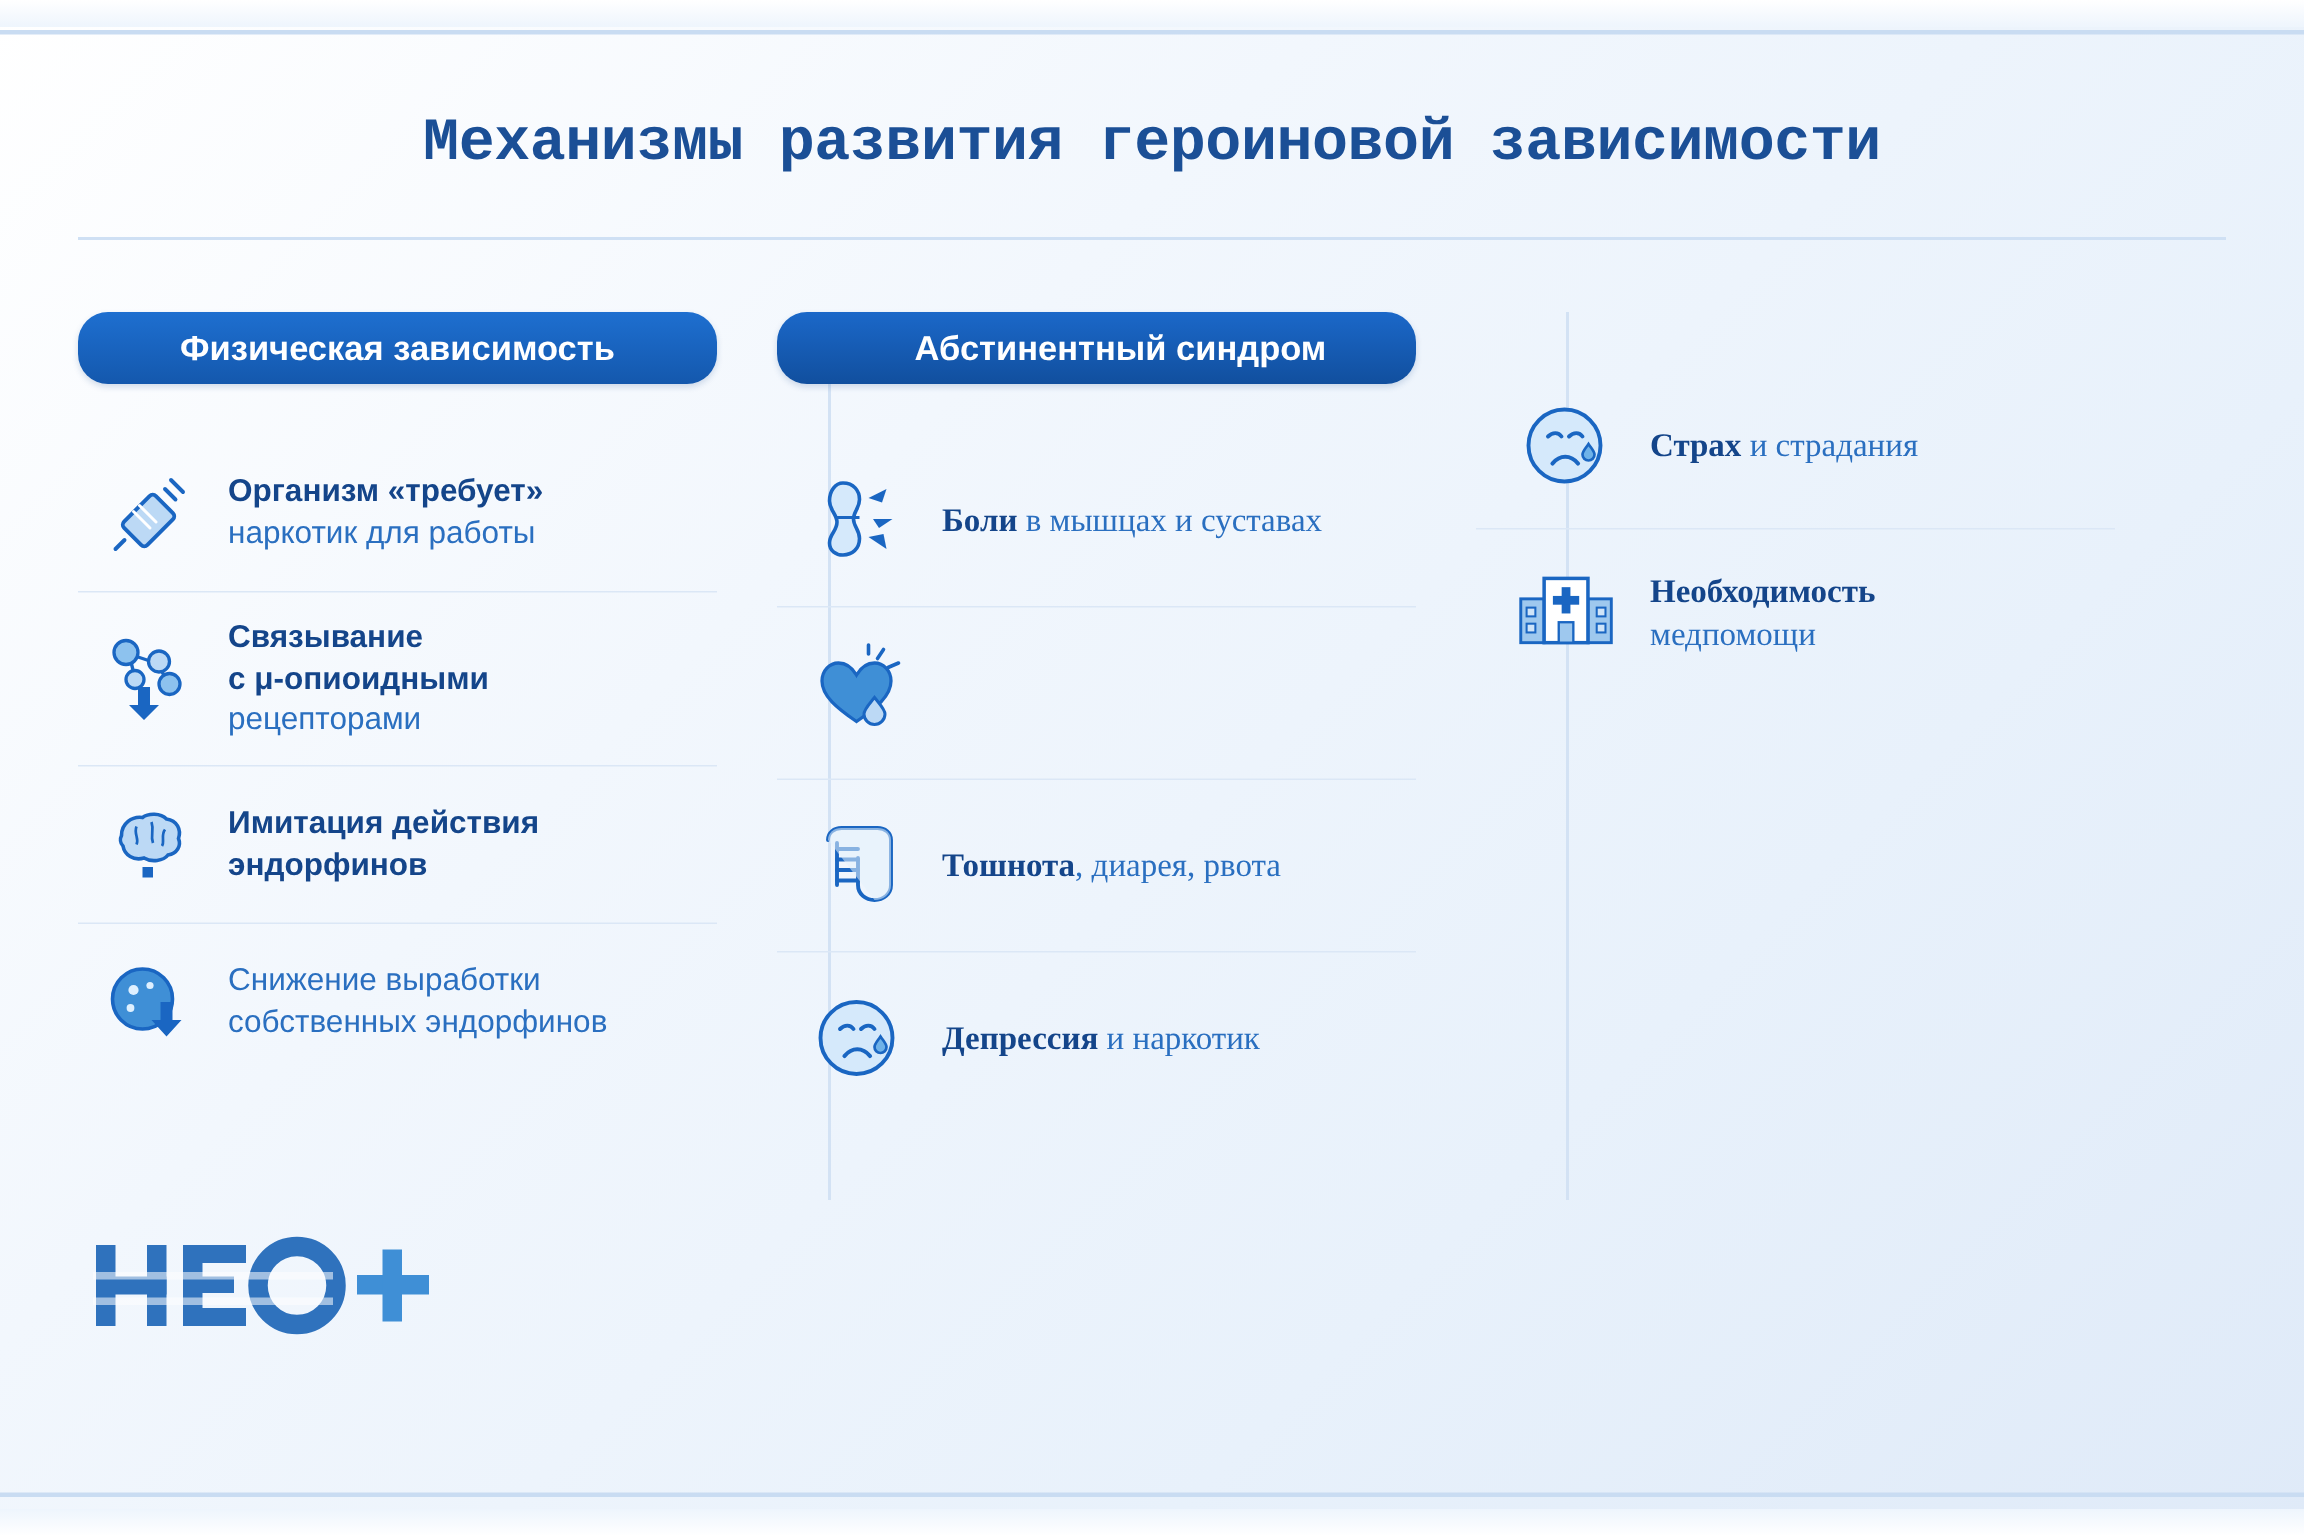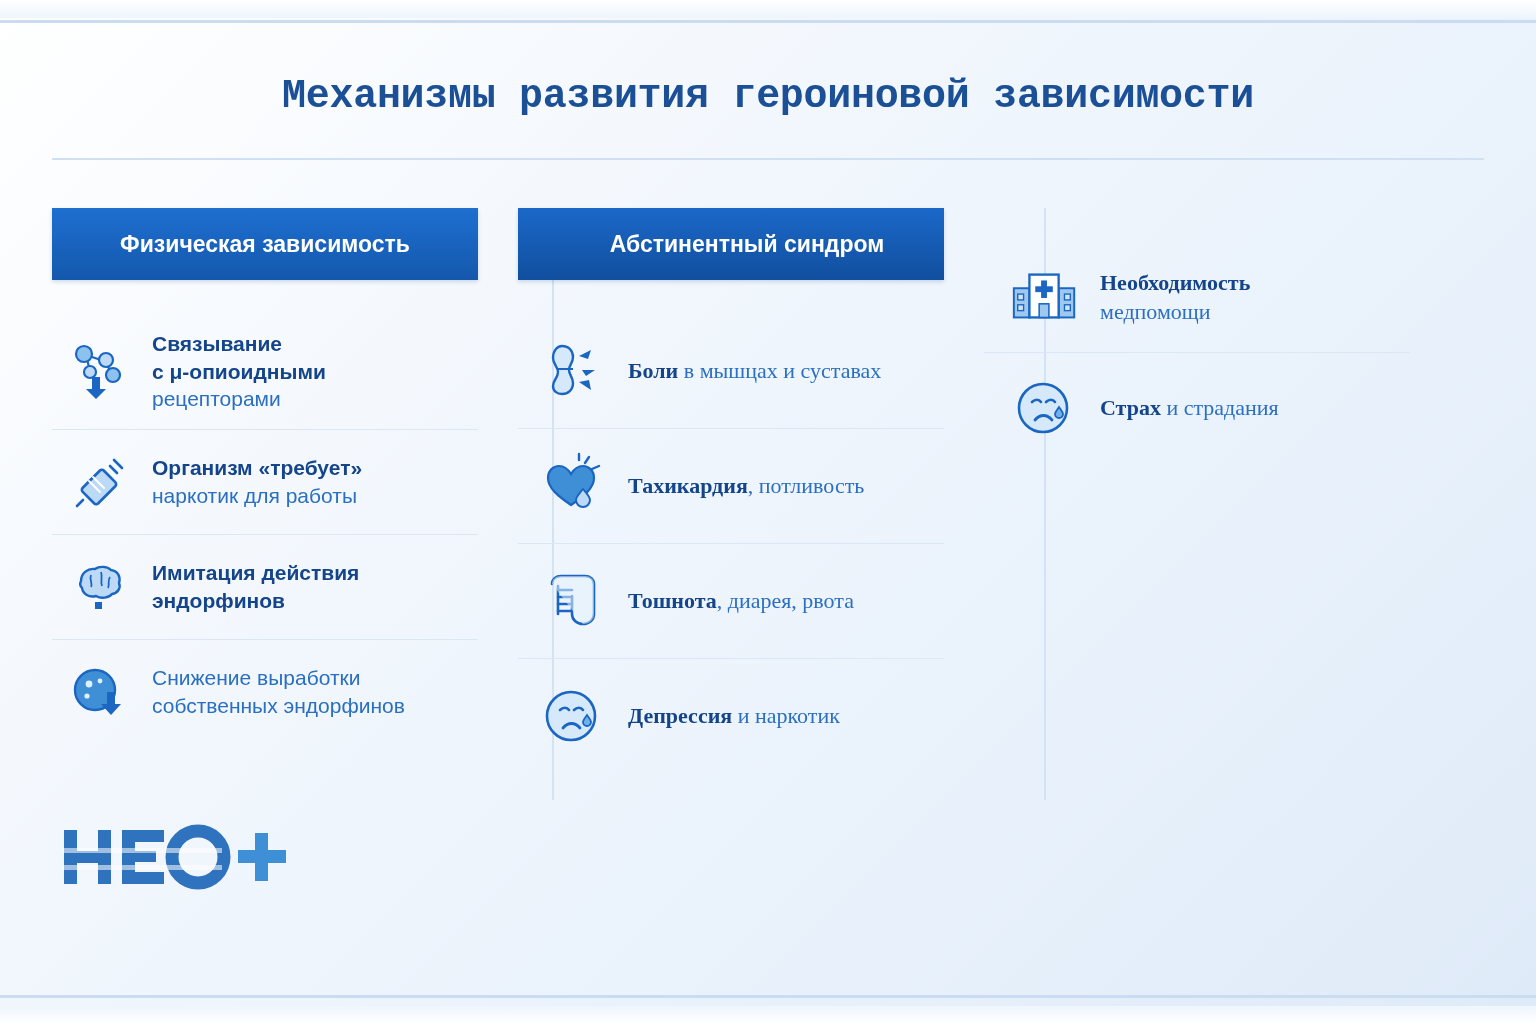--- a/index.html
+++ b/index.html
@@ -79,22 +79,22 @@
     position: absolute;
     top: 0;
     width: 2px;
     height: 592px;
     background: #d3e2f4;
   }
   .col-divider.d1 { left: 500px; }
   .col-divider.d2 { left: 992px; }
 
   .col-header {
-    height: 72px;
-    border-radius: 0;
+    height: 48px;
+    border-radius: 20px;
     background: linear-gradient(180deg, #1e6fd0 0%, #1458ad 100%);
     color: #ffffff;
     font-size: 23px;
     font-weight: bold;
     display: flex;
     align-items: center;
     justify-content: center;
     box-shadow: 0 2px 4px rgba(20,70,140,0.18);
   }
   .col-2 .col-header { background: linear-gradient(180deg, #1b68c9 0%, #114f9e 100%); padding-left: 32px; }
@@ -159,20 +159,39 @@
   <div class="title-rule"></div>
 
   <div class="columns">
 
     <div class="col-divider d1"></div>
     <div class="col-divider d2"></div>
 
     <div class="column col-1">
       <div class="col-header">Физическая зависимость</div>
       <div class="items">
+
+        <div class="item">
+          <span class="icon">
+            <svg width="64" height="64" viewBox="0 0 64 64">
+              <g stroke="#1a66c2" stroke-width="2.6" fill="none" stroke-linecap="round">
+                <line x1="47" y1="10" x2="55" y2="18"></line>
+                <line x1="43" y1="16" x2="50" y2="23"></line>
+                <rect x="21" y="22" width="22" height="30" rx="3" transform="rotate(45 32 37)" fill="#bcd9f5"></rect>
+                <line x1="16" y1="50" x2="10" y2="56"></line>
+                <line x1="26" y1="27" x2="37" y2="38" stroke="#ffffff" stroke-width="2"></line>
+                <line x1="22" y1="31" x2="33" y2="42" stroke="#ffffff" stroke-width="2"></line>
+              </g>
+            </svg>
+          </span>
+          <span class="item-text">
+            <span class="b">Организм «требует»</span><br>
+            <span>наркотик для работы</span>
+          </span>
+        </div>
 
         <div class="item">
           <span class="icon">
             <svg width="66" height="66" viewBox="0 0 66 66">
               <g stroke="#1a66c2" stroke-width="2.2" fill="none">
                 <line x1="20" y1="16" x2="38" y2="22"></line>
                 <line x1="38" y1="22" x2="46" y2="34"></line>
                 <line x1="20" y1="16" x2="24" y2="32"></line>
                 <circle cx="18" cy="15" r="8" fill="#8dc2ee"></circle>
                 <circle cx="40" cy="21" r="7" fill="#bcd9f5"></circle>
@@ -185,39 +204,20 @@
           <span class="item-text">
             <span class="b">Связывание</span><br>
             <span class="b">с μ-опиоидными</span><br>
             <span>рецепторами</span>
           </span>
         </div>
 
         <div class="item">
           <span class="icon">
             <svg width="64" height="64" viewBox="0 0 64 64">
-              <g stroke="#1a66c2" stroke-width="2.6" fill="none" stroke-linecap="round">
-                <line x1="47" y1="10" x2="55" y2="18"></line>
-                <line x1="43" y1="16" x2="50" y2="23"></line>
-                <rect x="21" y="22" width="22" height="30" rx="3" transform="rotate(45 32 37)" fill="#bcd9f5"></rect>
-                <line x1="16" y1="50" x2="10" y2="56"></line>
-                <line x1="26" y1="27" x2="37" y2="38" stroke="#ffffff" stroke-width="2"></line>
-                <line x1="22" y1="31" x2="33" y2="42" stroke="#ffffff" stroke-width="2"></line>
-              </g>
-            </svg>
-          </span>
-          <span class="item-text">
-            <span class="b">Организм «требует»</span><br>
-            <span>наркотик для работы</span>
-          </span>
-        </div>
-
-        <div class="item">
-          <span class="icon">
-            <svg width="64" height="64" viewBox="0 0 64 64">
               <path d="M14 26c0-8 7-13 14-12 4-3 12-3 16 1 7 1 10 7 8 13 2 5-1 10-7 11-3 4-11 5-16 2-7 2-13-2-14-8-2-2-2-5-1-7z" fill="#bcd9f5" stroke="#1a66c2" stroke-width="2.4"></path>
               <g stroke="#1a66c2" stroke-width="1.8" fill="none">
                 <path d="M24 20c-2 5 2 8 0 12"></path>
                 <path d="M34 17c2 6-1 9 1 14"></path>
                 <path d="M43 22c-3 4 0 8-2 11"></path>
               </g>
               <rect x="28" y="47" width="7" height="7" fill="#1a66c2"></rect>
             </svg>
           </span>
           <span class="item-text">
@@ -268,23 +268,20 @@
             <svg width="70" height="70" viewBox="0 0 70 70">
               <path d="M33 54C20 45 10 37 10 27c0-7 5-12 11-12 5 0 9 3 12 8 3-5 7-8 12-8 6 0 11 5 11 12 0 10-10 18-23 27z" fill="#3f8fd6" stroke="#1a66c2" stroke-width="2.2"></path>
               <g stroke="#1a66c2" stroke-width="2.4" stroke-linecap="round">
                 <line x1="47" y1="12" x2="51" y2="6"></line>
                 <line x1="54" y1="18" x2="61" y2="15"></line>
                 <line x1="41" y1="9" x2="41" y2="3"></line>
               </g>
               <path d="M45 38c4 5 7 8 7 11a7 7 0 0 1-14 0c0-3 3-6 7-11z" fill="#bcd9f5" stroke="#1a66c2" stroke-width="2"></path>
             </svg>
           </span>
-          <span class="item-text">
-            <span class="b">Тахикардия</span><span>, потливость</span>
-          </span>
         </div>
 
         <div class="item">
           <span class="icon">
             <svg width="70" height="70" viewBox="0 0 70 70">
               <g fill="none" stroke="#1a66c2" stroke-width="2.6" stroke-linecap="round">
                 <path d="M14 18c0-5 4-8 9-8h24c5 0 9 3 9 8v30c0 6-5 10-11 10s-11-4-11-10V30"></path>
                 <path d="M20 20v28"></path>
                 <path d="M20 24h14M20 31h14M20 38h14M20 45h14"></path>
               </g>
@@ -309,20 +306,35 @@
           <span class="item-text">
             <span class="b">Депрессия</span><span> и наркотик</span>
           </span>
         </div>
 
       </div>
     </div>
 
     <div class="column col-3">
       <div class="items">
+
+        <div class="item">
+          <span class="icon">
+            <svg width="70" height="70" viewBox="0 0 70 70">
+              <circle cx="33" cy="35" r="24" fill="#d5e9fb" stroke="#1a66c2" stroke-width="2.6"></circle>
+              <path d="M22 29c3-3 7-3 9 0" stroke="#1a66c2" stroke-width="2.6" fill="none" stroke-linecap="round"></path>
+              <path d="M36 29c3-3 7-3 9 0" stroke="#1a66c2" stroke-width="2.6" fill="none" stroke-linecap="round"></path>
+              <path d="M25 47c5-6 12-6 17 0" stroke="#1a66c2" stroke-width="2.8" fill="none" stroke-linecap="round"></path>
+              <path d="M49 34c2 3 4 5 4 7a4 4 0 0 1-8 0c0-2 2-4 4-7z" fill="#6fb2e8" stroke="#1a66c2" stroke-width="1.8"></path>
+            </svg>
+          </span>
+          <span class="item-text">
+            <span class="b">Страх</span><span> и страдания</span>
+          </span>
+        </div>
 
         <div class="item">
           <span class="icon">
             <svg width="76" height="70" viewBox="0 0 76 70">
               <rect x="6" y="26" width="16" height="30" fill="#9ec8ee" stroke="#1a66c2" stroke-width="2"></rect>
               <rect x="52" y="26" width="16" height="30" fill="#9ec8ee" stroke="#1a66c2" stroke-width="2"></rect>
               <rect x="22" y="12" width="30" height="44" fill="#ffffff" stroke="#1a66c2" stroke-width="2.4"></rect>
               <rect x="34" y="18" width="6" height="18" fill="#1a66c2"></rect>
               <rect x="28" y="24" width="18" height="6" fill="#1a66c2"></rect>
               <rect x="32" y="42" width="10" height="14" fill="#9ec8ee" stroke="#1a66c2" stroke-width="1.6"></rect>
@@ -330,35 +342,20 @@
                 <rect x="10" y="32" width="6" height="6"></rect>
                 <rect x="10" y="43" width="6" height="6"></rect>
                 <rect x="58" y="32" width="6" height="6"></rect>
                 <rect x="58" y="43" width="6" height="6"></rect>
               </g>
             </svg>
           </span>
           <span class="item-text">
             <span class="b">Необходимость</span><br>
             <span>медпомощи</span>
-          </span>
-        </div>
-
-        <div class="item">
-          <span class="icon">
-            <svg width="70" height="70" viewBox="0 0 70 70">
-              <circle cx="33" cy="35" r="24" fill="#d5e9fb" stroke="#1a66c2" stroke-width="2.6"></circle>
-              <path d="M22 29c3-3 7-3 9 0" stroke="#1a66c2" stroke-width="2.6" fill="none" stroke-linecap="round"></path>
-              <path d="M36 29c3-3 7-3 9 0" stroke="#1a66c2" stroke-width="2.6" fill="none" stroke-linecap="round"></path>
-              <path d="M25 47c5-6 12-6 17 0" stroke="#1a66c2" stroke-width="2.8" fill="none" stroke-linecap="round"></path>
-              <path d="M49 34c2 3 4 5 4 7a4 4 0 0 1-8 0c0-2 2-4 4-7z" fill="#6fb2e8" stroke="#1a66c2" stroke-width="1.8"></path>
-            </svg>
-          </span>
-          <span class="item-text">
-            <span class="b">Страх</span><span> и страдания</span>
           </span>
         </div>
 
       </div>
     </div>
 
   </div>
 
   <div class="logo">
     <svg width="230" height="68" viewBox="0 0 230 68">

